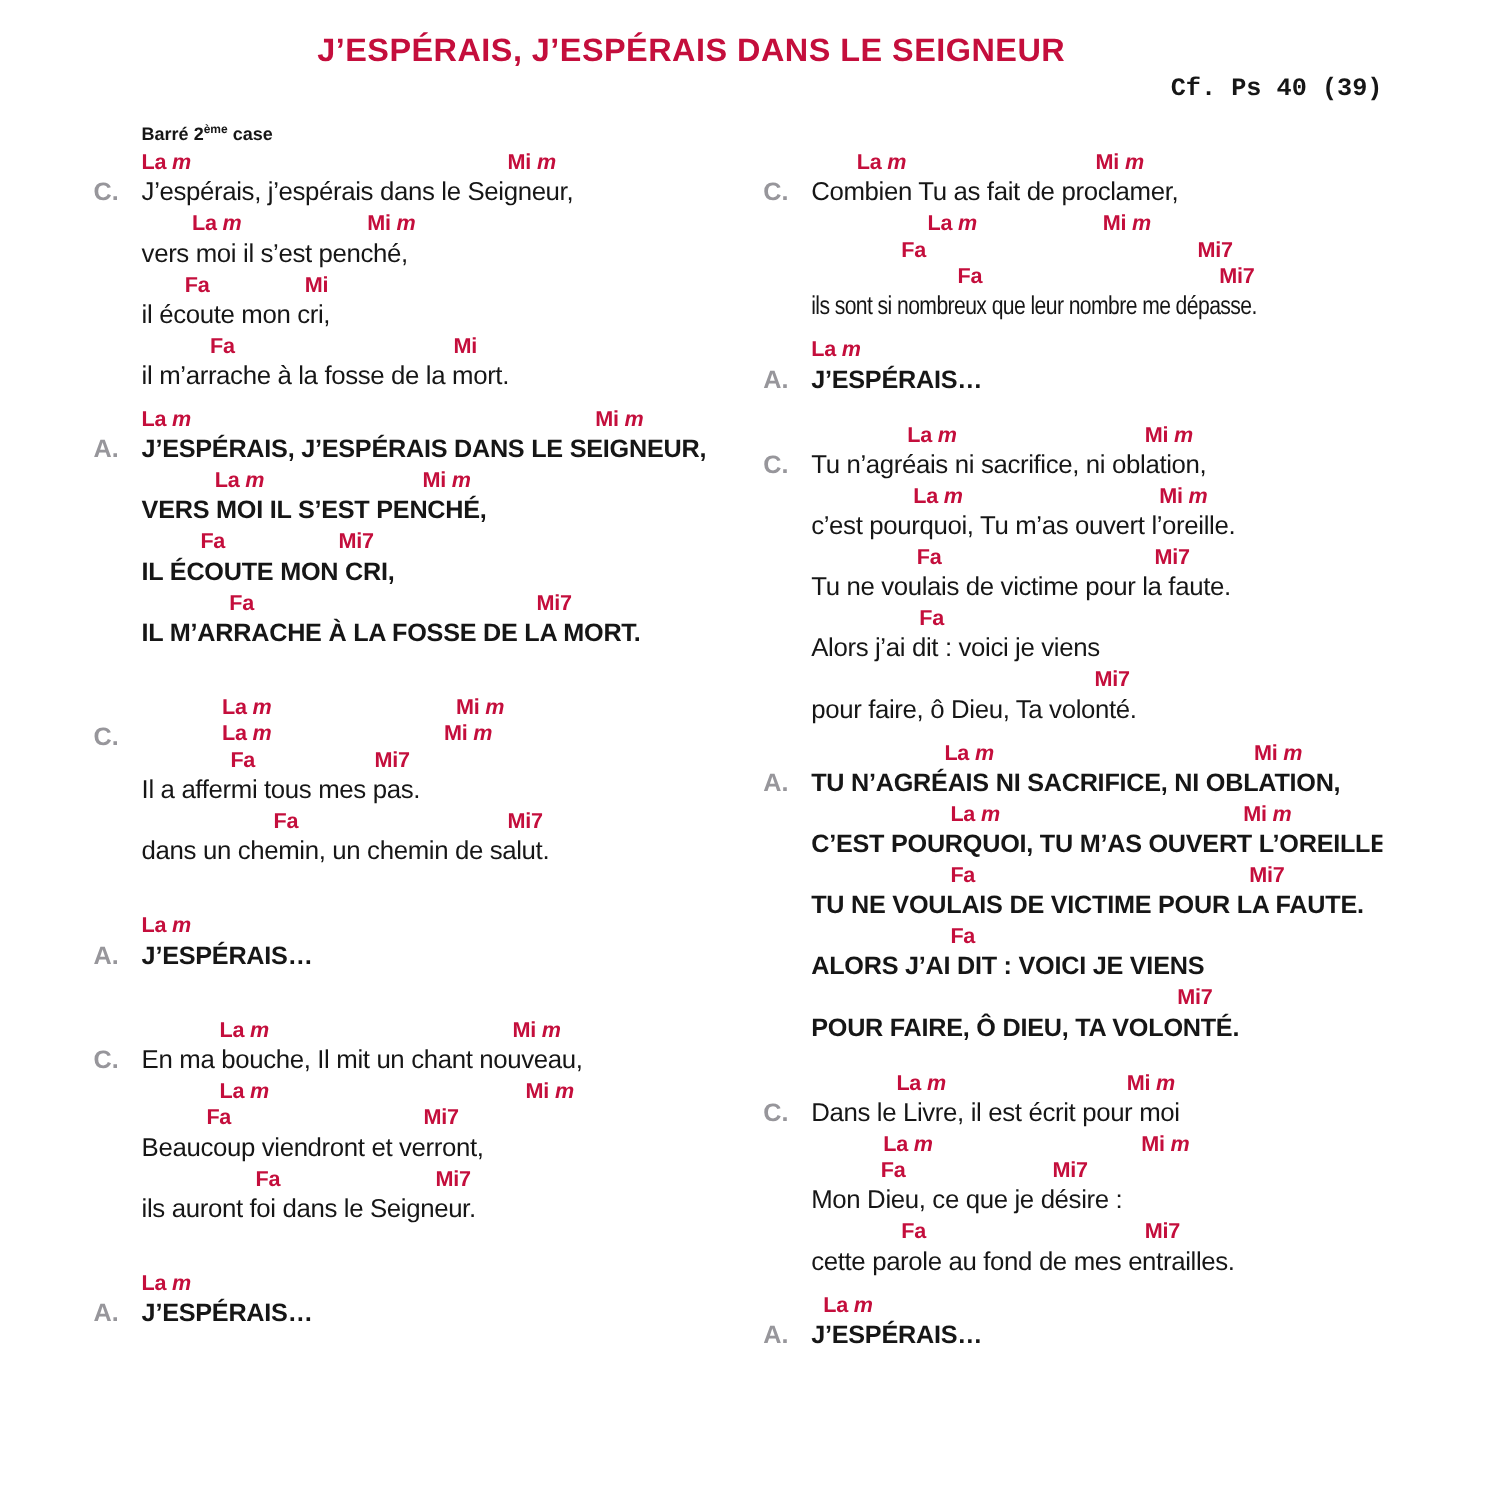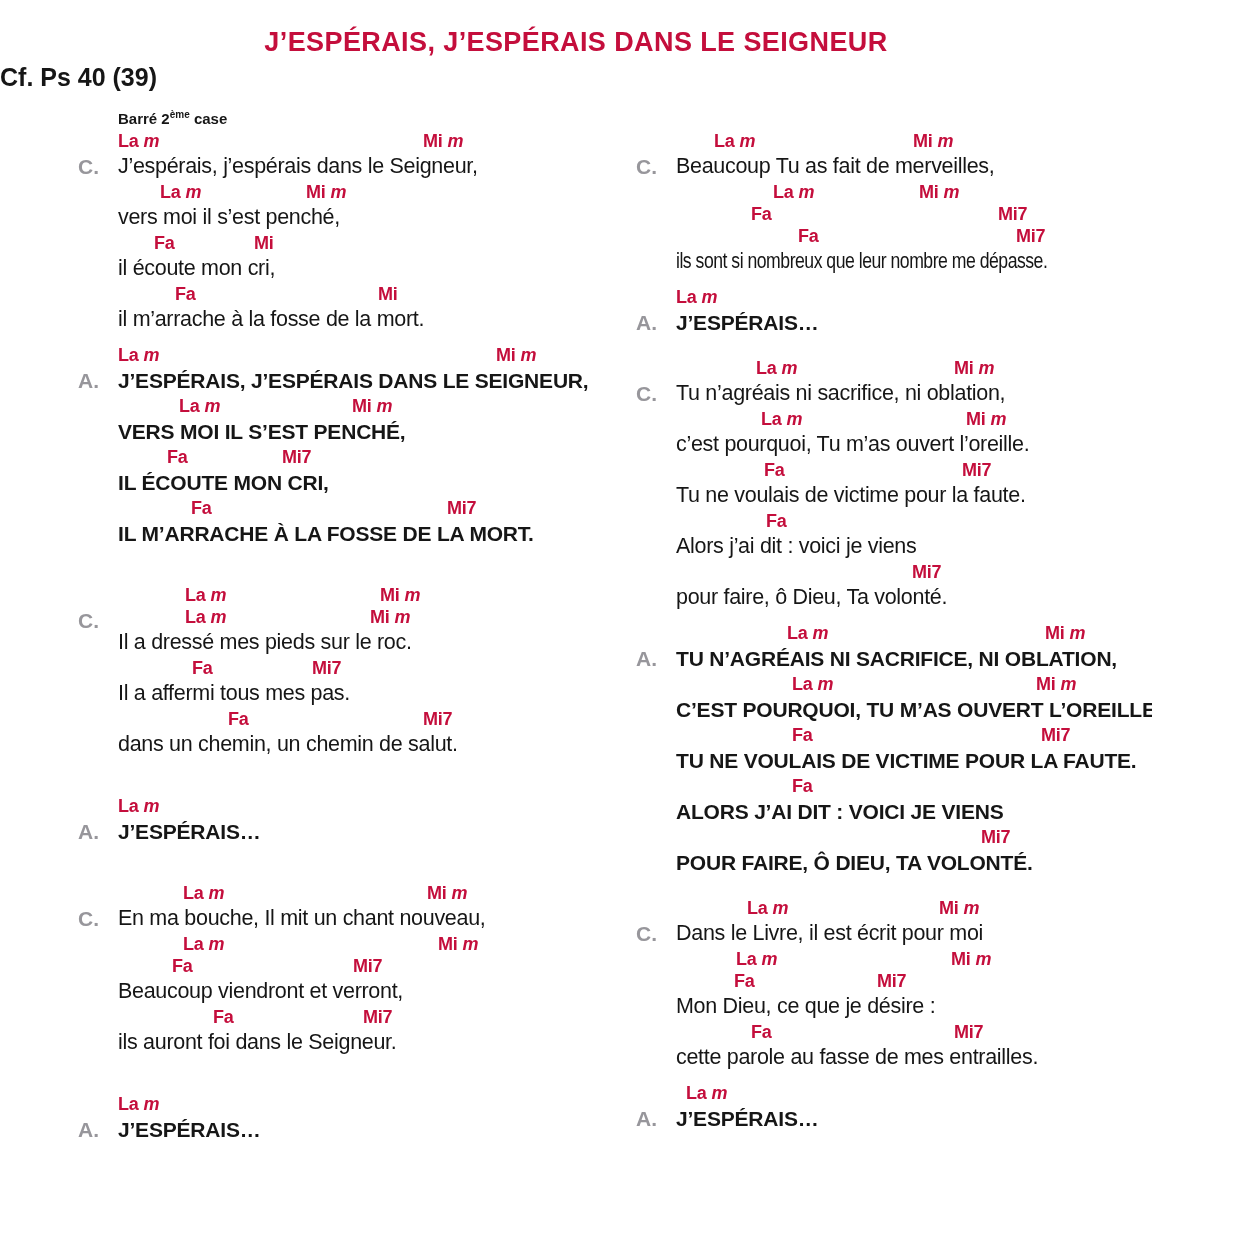--- a/index.html
+++ b/index.html
@@ -6,21 +6,21 @@
   html,body { margin:0; padding:0; background:#fff; }
   #page {
     position:relative; width:1152px; height:1240px; overflow:hidden;
     font-family:"Liberation Sans", sans-serif; color:var(--ink);
     -webkit-font-smoothing:antialiased;
   }
   .title {
     margin-top:27px; text-align:center; color:var(--accent);
     font-weight:bold; font-size:27px; letter-spacing:0.4px;
   }
-  .subtitle { text-align:left; font-weight:bold; font-size:25px; margin-top:5px; }
+  .subtitle { text-align:right; font-weight:bold; font-size:21px; margin-top:5px;font-family:Liberation Mono, monospace; }
   .capo { margin:17px 0 2px 118px; font-weight:bold; font-size:15px; }
   .capo sup { font-size:10px; }
   .columns { display:flex; margin-top:3px; padding-left:78px; }
   .col1 { width:558px; flex:0 0 558px; }
   .col2 { width:588px; flex:0 0 588px; }
   .section { display:flex; }
   .gap-none { margin-top:0; }
   .gap-sm { margin-top:10px; }
   .gap-md { margin-top:20px; }
   .gap-lg { margin-top:36px; }
@@ -105,21 +105,20 @@
           <div class="marker">C.</div>
           <div class="lines">
             <div class="chordline">
               <span class="chord" style="left: 67px;">La <i>m</i></span>
               <span class="chord" style="left: 262px;">Mi <i>m</i></span>
             </div>
             <div class="chordline">
               <span class="chord" style="left: 67px;">La <i>m</i></span>
               <span class="chord" style="left: 252px;">Mi <i>m</i></span>
             </div>
-            <div class="lyric">Il a dressé mes pieds sur le roc.</div>
             <div class="chordline">
               <span class="chord" style="left: 74px;">Fa</span>
               <span class="chord" style="left: 194px;">Mi7</span>
             </div>
             <div class="lyric">Il a affermi tous mes pas.</div>
             <div class="chordline">
               <span class="chord" style="left: 110px;">Fa</span>
               <span class="chord" style="left: 305px;">Mi7</span>
             </div>
             <div class="lyric">dans un chemin, un chemin de salut.</div>
@@ -169,21 +168,21 @@
         </div>
       </div>
     <div class="col2">
         <div class="section verse gap-none">
           <div class="marker">C.</div>
           <div class="lines">
             <div class="chordline">
               <span class="chord" style="left: 38px;">La <i>m</i></span>
               <span class="chord" style="left: 237px;">Mi <i>m</i></span>
             </div>
-            <div class="lyric">Beaucoup Tu as fait de merveilles,</div>
+            <div class="lyric">Combien Tu as fait de proclamer,</div>
             <div class="chordline">
               <span class="chord" style="left: 97px;">La <i>m</i></span>
               <span class="chord" style="left: 243px;">Mi <i>m</i></span>
             </div>
             <div class="chordline">
               <span class="chord" style="left: 75px;">Fa</span>
               <span class="chord" style="left: 322px;">Mi7</span>
             </div>
             <div class="chordline">
               <span class="chord" style="left: 122px;">Fa</span>
@@ -271,21 +270,21 @@
             </div>
             <div class="chordline">
               <span class="chord" style="left: 58px;">Fa</span>
               <span class="chord" style="left: 201px;">Mi7</span>
             </div>
             <div class="lyric">Mon Dieu, ce que je désire :</div>
             <div class="chordline">
               <span class="chord" style="left: 75px;">Fa</span>
               <span class="chord" style="left: 278px;">Mi7</span>
             </div>
-            <div class="lyric">cette parole au fasse de mes entrailles.</div>
+            <div class="lyric">cette parole au fond de mes entrailles.</div>
           </div>
         </div>
         <div class="section refrain gap-sm">
           <div class="marker">A.</div>
           <div class="lines">
             <div class="chordline">
               <span class="chord" style="left: 10px;">La <i>m</i></span>
             </div>
             <div class="lyric">J’ESPÉRAIS…</div>
           </div>

